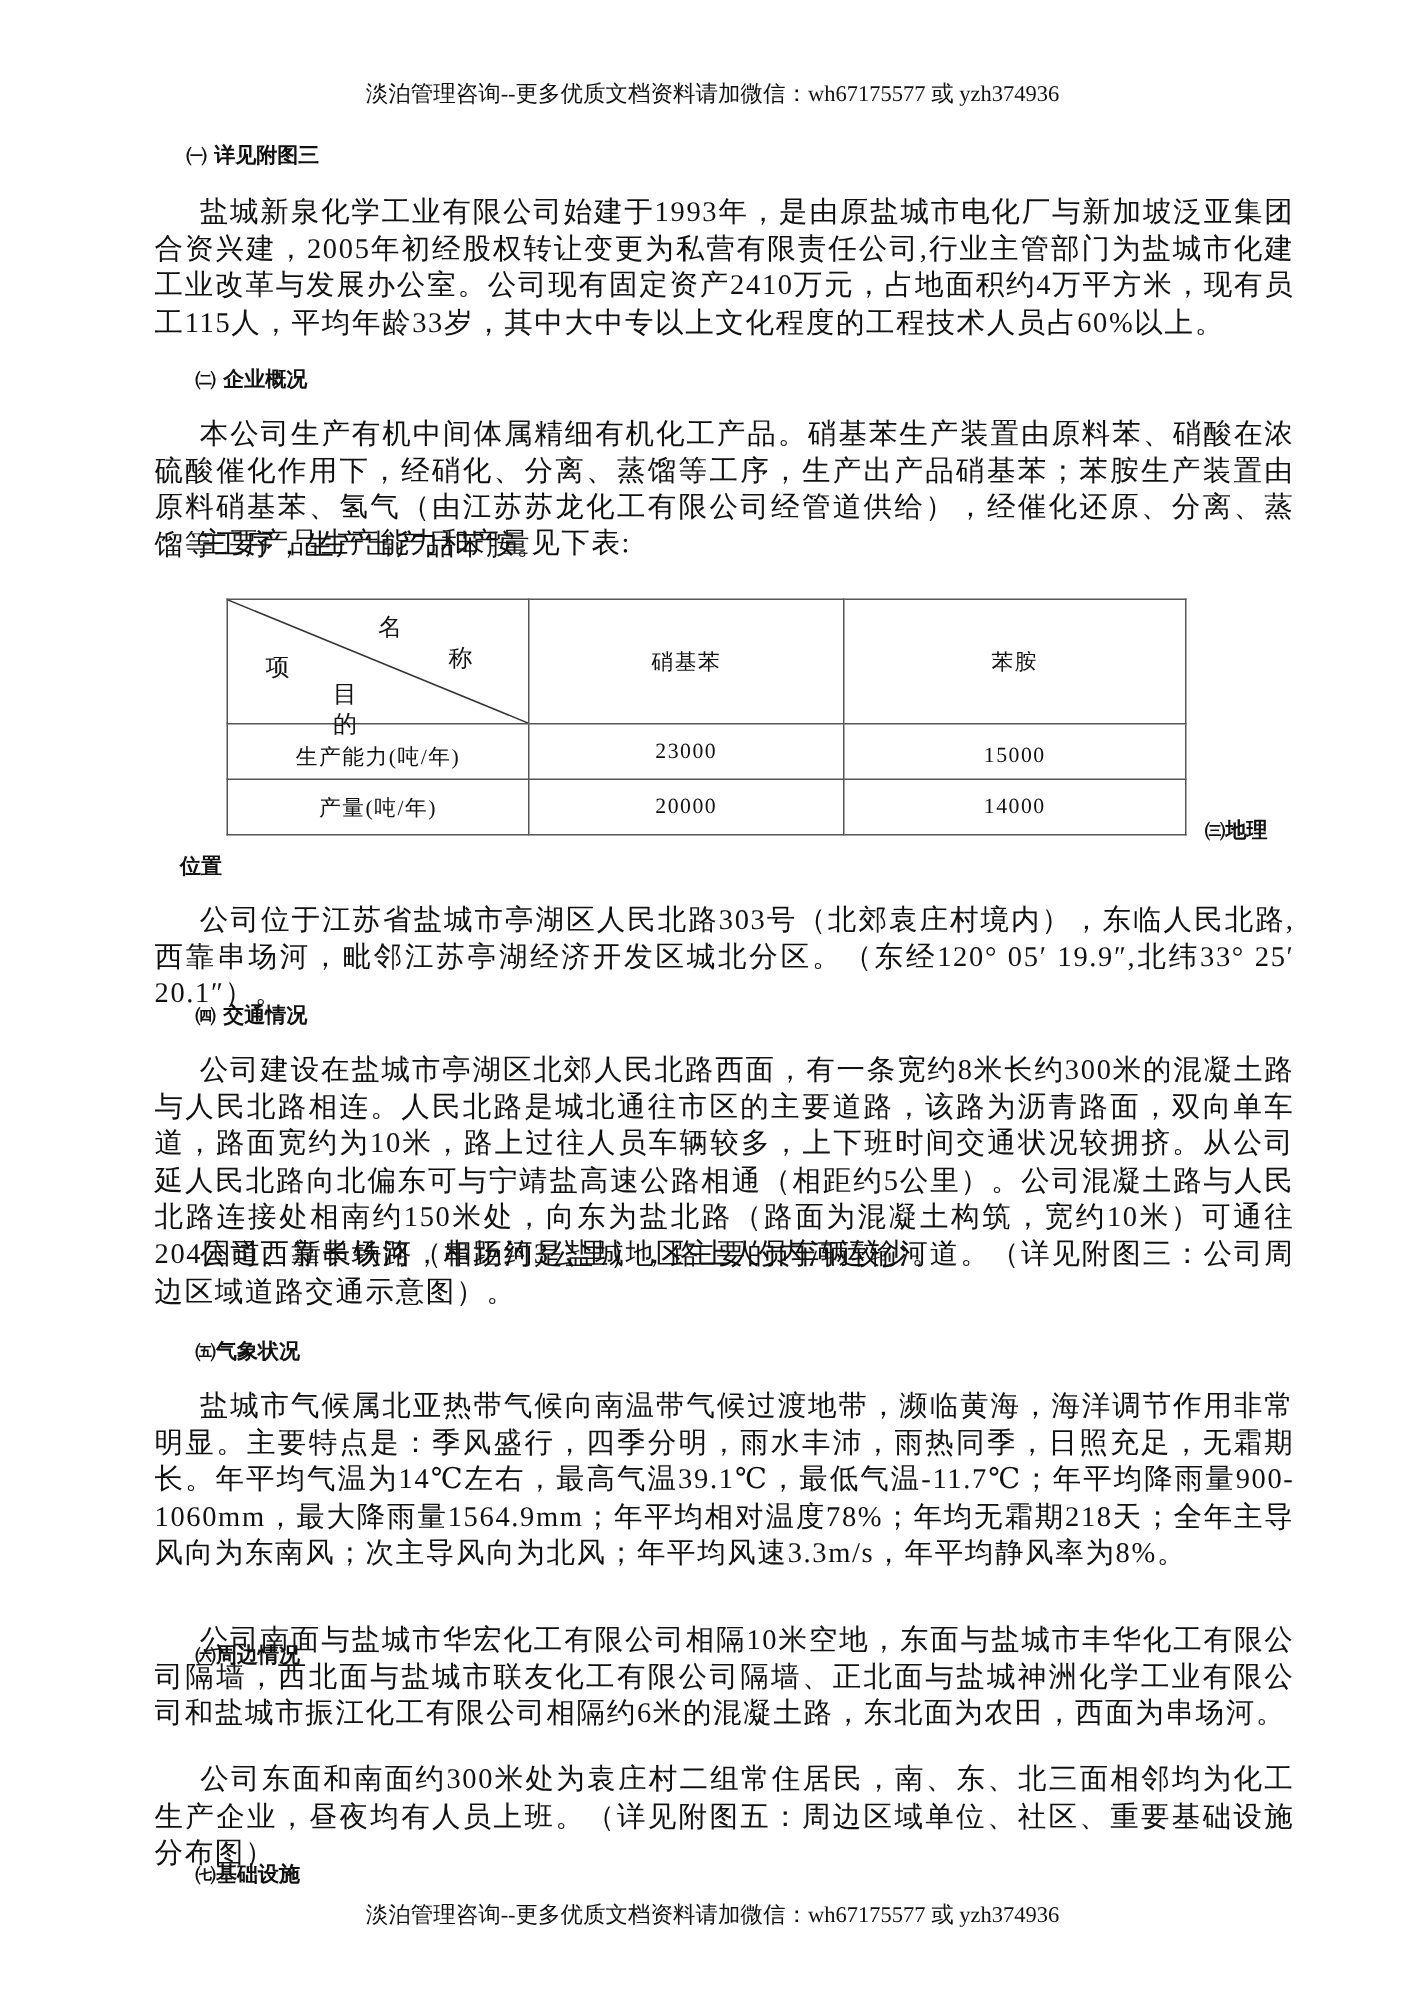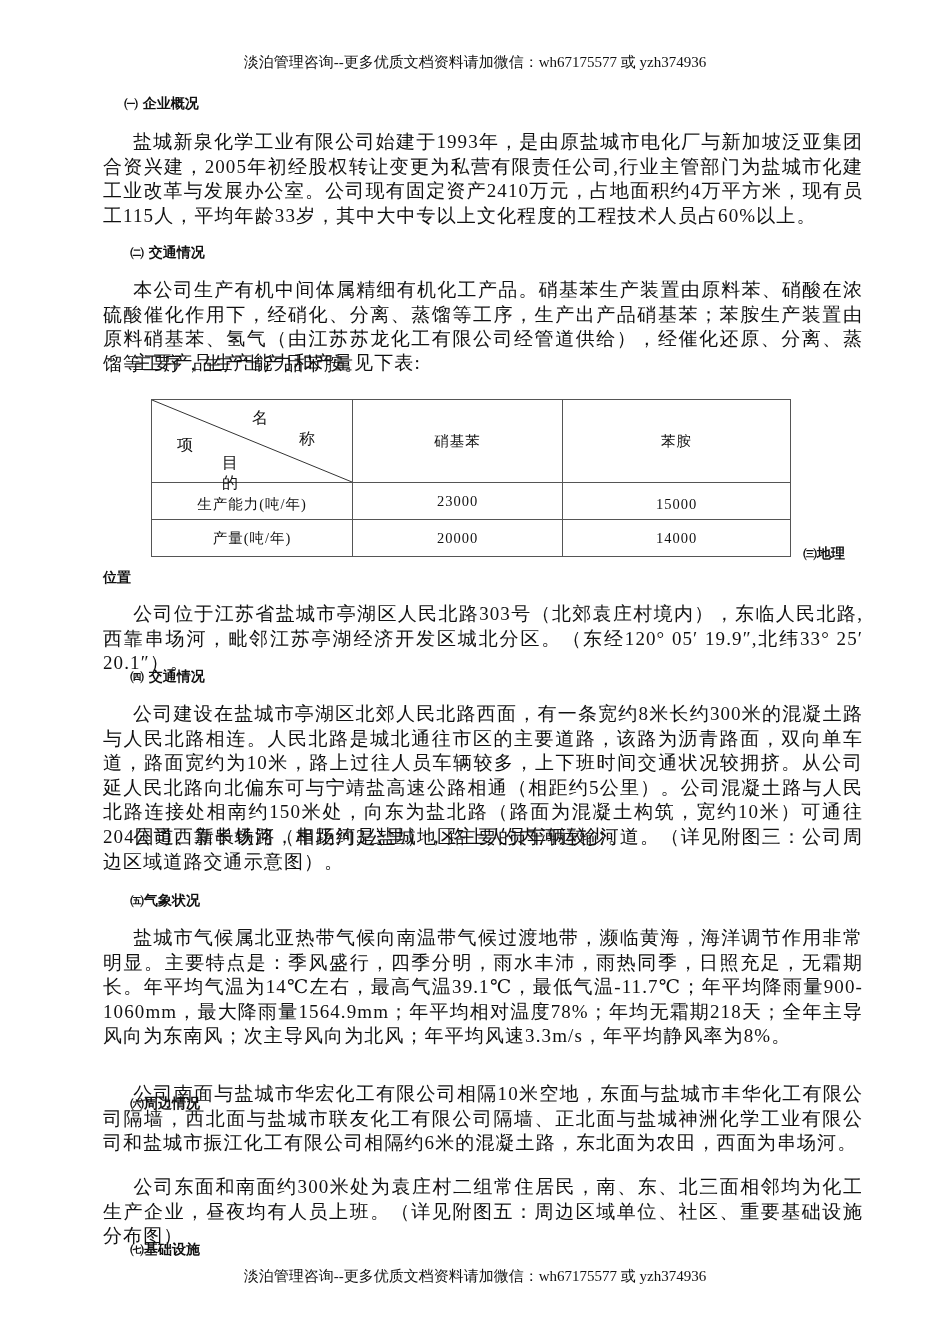--- a/index.html
+++ b/index.html
@@ -14,24 +14,24 @@
   table.t td { border:1.3px solid #555; text-align:center; font-size:14.5px; letter-spacing:1px; padding:0; }
   .diag { position:relative; }
   .diag svg { position:absolute; left:0; top:0; }
   .diag span { position:absolute; font-size:16px; }
 </style>
 </head>
 <body>
 
 <div class="abs hdr" style="top:53px;">淡泊管理咨询--更多优质文档资料请加微信：wh67175577 或 yzh374936</div>
 
-<div class="abs h" style="left:124px; top:95px;">㈠ 企业概况</div>
+<div class="abs h" style="left:124px; top:95px;">㈠ 详见附图三</div>
 <div class="abs p" style="top:130px;"><span class="ind"></span><span>盐城新泉化学工业有限公司始建于1993年，是由原盐城市电化厂与新加坡泛亚集团合资兴建，2005年初经股权转让变更为私营有限责任公司,行业主管部门为盐城市化建工业改革与发展办公室。公司现有固定资产2410万元，占地面积约4万平方米，现有员工115人，平均年龄33岁，其中大中专以上文化程度的工程技术人员占60%以上。</span></div>
 
-<div class="abs h" style="left:130px; top:244px;">㈡ 交通情况</div>
+<div class="abs h" style="left:130px; top:244px;">㈡ 企业概况</div>
 <div class="abs p" style="top:278px;"><span class="ind"></span><span>本公司生产有机中间体属精细有机化工产品。硝基苯生产装置由原料苯、硝酸在浓硫酸催化作用下，经硝化、分离、蒸馏等工序，生产出产品硝基苯；苯胺生产装置由原料硝基苯、氢气（由江苏苏龙化工有限公司经管道供给），经催化还原、分离、蒸馏等工序，生产出产品苯胺。</span></div>
 <div class="abs p" style="top:351px;"><span class="ind"></span><span>主要产品生产能力和产量见下表:</span></div>
 
 <table class="t">
   <tbody>
       <tr style="height:82px;">
     <td style="width:200px;">
       <div class="diag" style="width:200px; height:82px;">
         <svg width="200" height="82">
               <line x1="0" y1="0" x2="200" y2="82" stroke="#333" stroke-width="1"></line>
@@ -53,21 +53,21 @@
   </tr>
   <tr style="height:37px;">
     <td>产量(吨/年)</td>
     <td>20000</td>
     <td>14000</td>
   </tr>
 </tbody>
   </table>
 
 <div class="abs h" style="left:803px; top:545px;">㈢地理</div>
-<div class="abs h" style="left:103px; top:569px;">位置</div>
+<div class="abs h" style="left:120px; top:569px;">位置</div>
 <div class="abs p" style="top:602px;"><span class="ind"></span><span>公司位于江苏省盐城市亭湖区人民北路303号（北郊袁庄村境内），东临人民北路,西靠串场河，毗邻江苏亭湖经济开发区城北分区。（东经120° 05′ 19.9″,北纬33° 25′ 20.1″）。</span></div>
 
 <div class="abs h" style="left:130px; top:668px;">㈣ 交通情况</div>
 <div class="abs p" style="top:702px;"><span class="ind"></span><span>公司建设在盐城市亭湖区北郊人民北路西面，有一条宽约8米长约300米的混凝土路与人民北路相连。人民北路是城北通往市区的主要道路，该路为沥青路面，双向单车道，路面宽约为10米，路上过往人员车辆较多，上下班时间交通状况较拥挤。从公司延人民北路向北偏东可与宁靖盐高速公路相通（相距约5公里）。公司混凝土路与人民北路连接处相南约150米处，向东为盐北路（路面为混凝土构筑，宽约10米）可通往204国道、新长铁路（相距约3公里），路上人员车辆较少。</span></div>
 <div class="abs p" style="top:825px;"><span class="ind"></span><span>公司西靠串场河，串场河是盐城地区主要的内河运输河道。（详见附图三：公司周边区域道路交通示意图）。</span></div>
 
 <div class="abs h" style="left:130px; top:892px;">㈤气象状况</div>
 <div class="abs p" style="top:926px;"><span class="ind"></span><span>盐城市气候属北亚热带气候向南温带气候过渡地带，濒临黄海，海洋调节作用非常明显。主要特点是：季风盛行，四季分明，雨水丰沛，雨热同季，日照充足，无霜期长。年平均气温为14℃左右，最高气温39.1℃，最低气温-11.7℃；年平均降雨量900-1060mm，最大降雨量1564.9mm；年平均相对温度78%；年均无霜期218天；全年主导风向为东南风；次主导风向为北风；年平均风速3.3m/s，年平均静风率为8%。</span></div>
 
 <div class="abs h" style="left:130px; top:1095px;">㈥周边情况</div>

